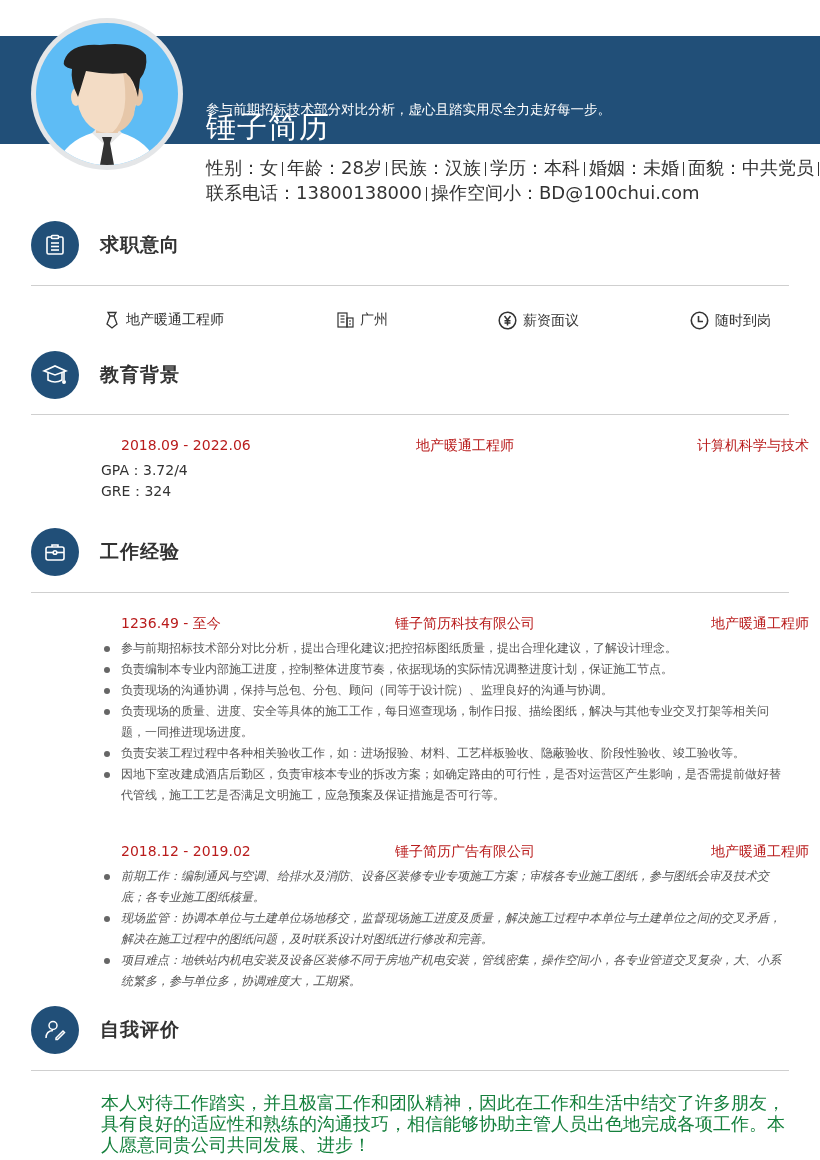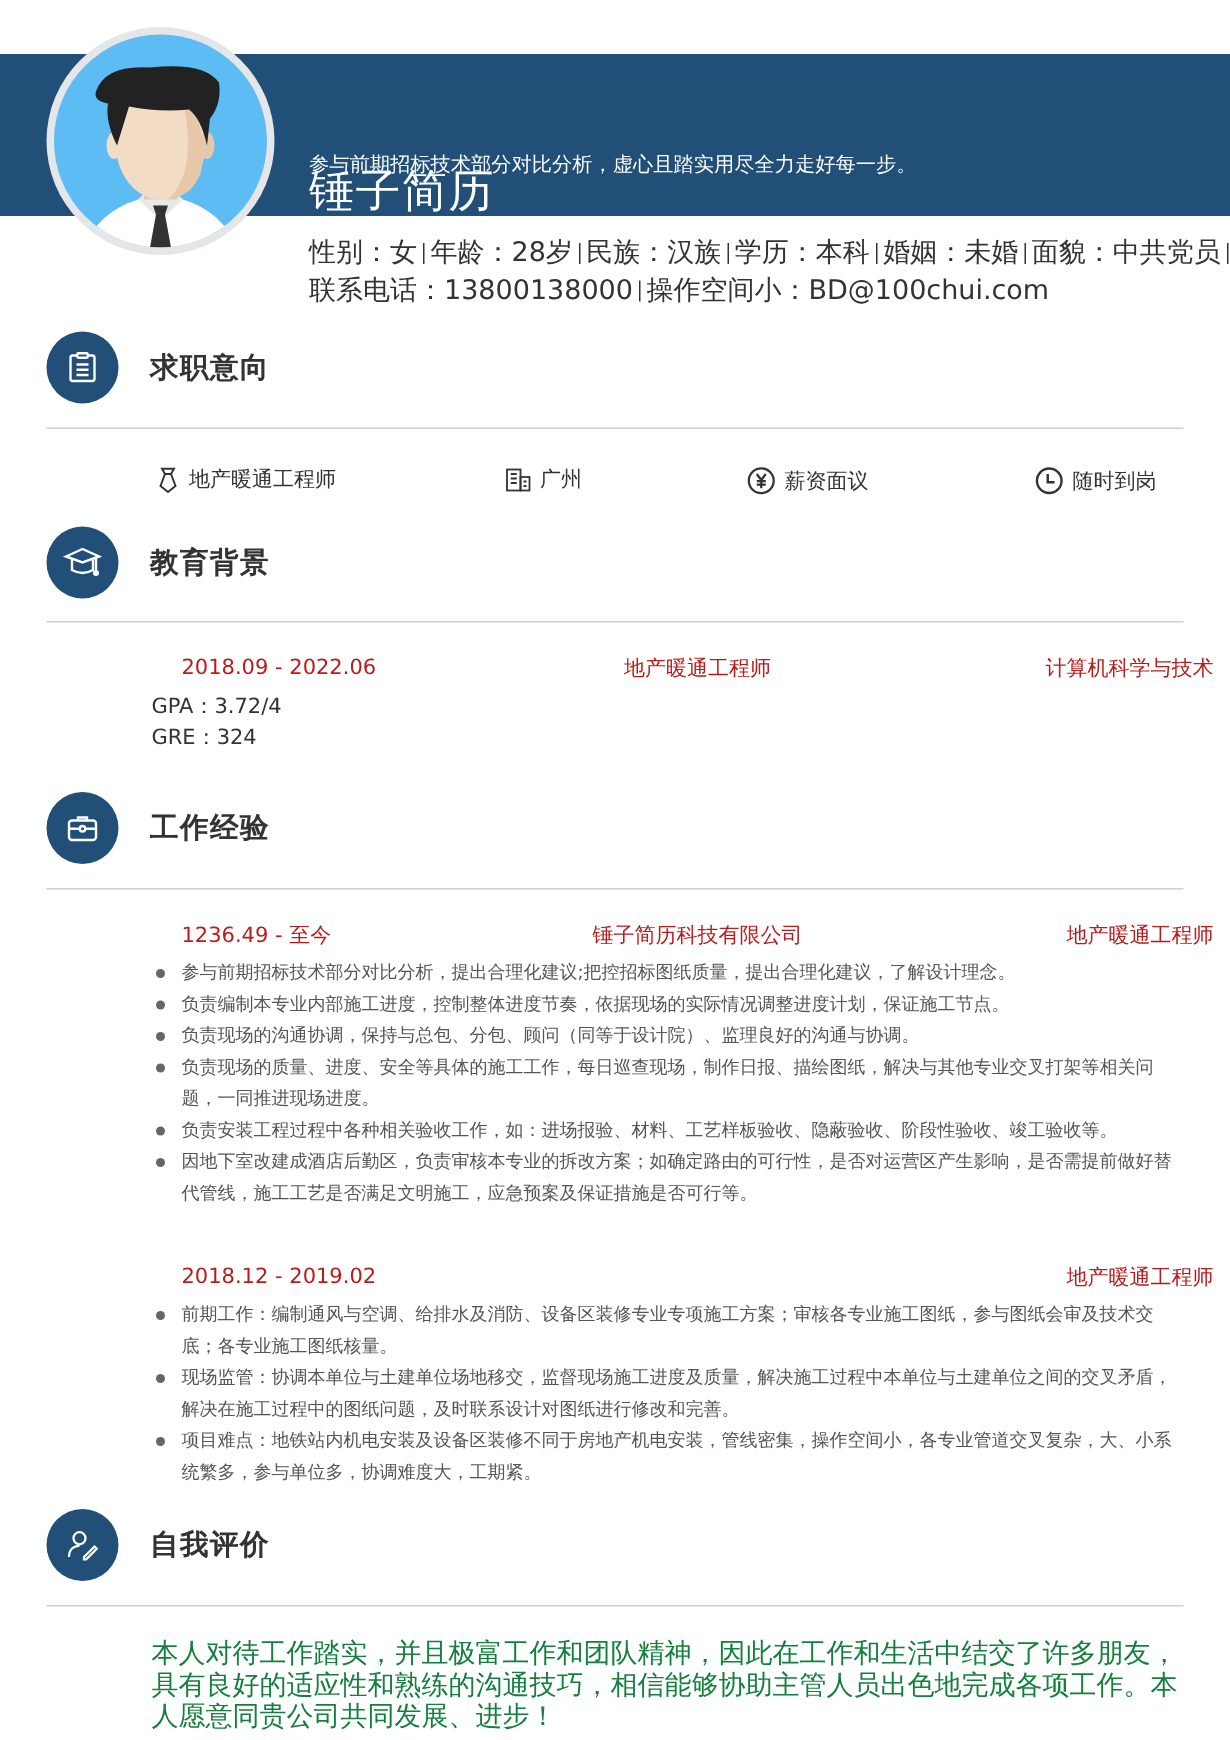--- a/index.html
+++ b/index.html
@@ -169,23 +169,24 @@
   <li>参与前期招标技术部分对比分析，提出合理化建议;把控招标图纸质量，提出合理化建议，了解设计理念。</li>
   <li>负责编制本专业内部施工进度，控制整体进度节奏，依据现场的实际情况调整进度计划，保证施工节点。</li>
   <li>负责现场的沟通协调，保持与总包、分包、顾问（同等于设计院）、监理良好的沟通与协调。</li>
   <li>负责现场的质量、进度、安全等具体的施工工作，每日巡查现场，制作日报、描绘图纸，解决与其他专业交叉打架等相关问题，一同推进现场进度。</li>
   <li>负责安装工程过程中各种相关验收工作，如：进场报验、材料、工艺样板验收、隐蔽验收、阶段性验收、竣工验收等。</li>
   <li>因地下室改建成酒店后勤区，负责审核本专业的拆改方案；如确定路由的可行性，是否对运营区产生影响，是否需提前做好替代管线，施工工艺是否满足文明施工，应急预案及保证措施是否可行等。</li>
 </ul>
 
 <div class="row3" style="top:843px;">
   <span class="c1">2018.12 - 2019.02</span>
+  <span class="c2">锤子简历广告有限公司</span>
   <span class="c3">地产暖通工程师</span>
 </div>
-<ul class="bullets" style="top:866px;">
+<ul class="bullets" style="top:866px;font-style:italic;">
   <li>前期工作：编制通风与空调、给排水及消防、设备区装修专业专项施工方案；审核各专业施工图纸，参与图纸会审及技术交底；各专业施工图纸核量。</li>
   <li>现场监管：协调本单位与土建单位场地移交，监督现场施工进度及质量，解决施工过程中本单位与土建单位之间的交叉矛盾，解决在施工过程中的图纸问题，及时联系设计对图纸进行修改和完善。</li>
   <li>项目难点：地铁站内机电安装及设备区装修不同于房地产机电安装，管线密集，操作空间小，各专业管道交叉复杂，大、小系统繁多，参与单位多，协调难度大，工期紧。</li>
 </ul>
 
 <div class="section-head" style="top:1006px;">
   <div class="section-icon">
     <svg width="24" height="24" viewBox="0 0 24 24" fill="none" stroke="#ffffff" stroke-width="1.5">
       <circle cx="10" cy="7.5" r="4"></circle>
         <path d="M3 20 Q3 13 10 12.5"></path>

